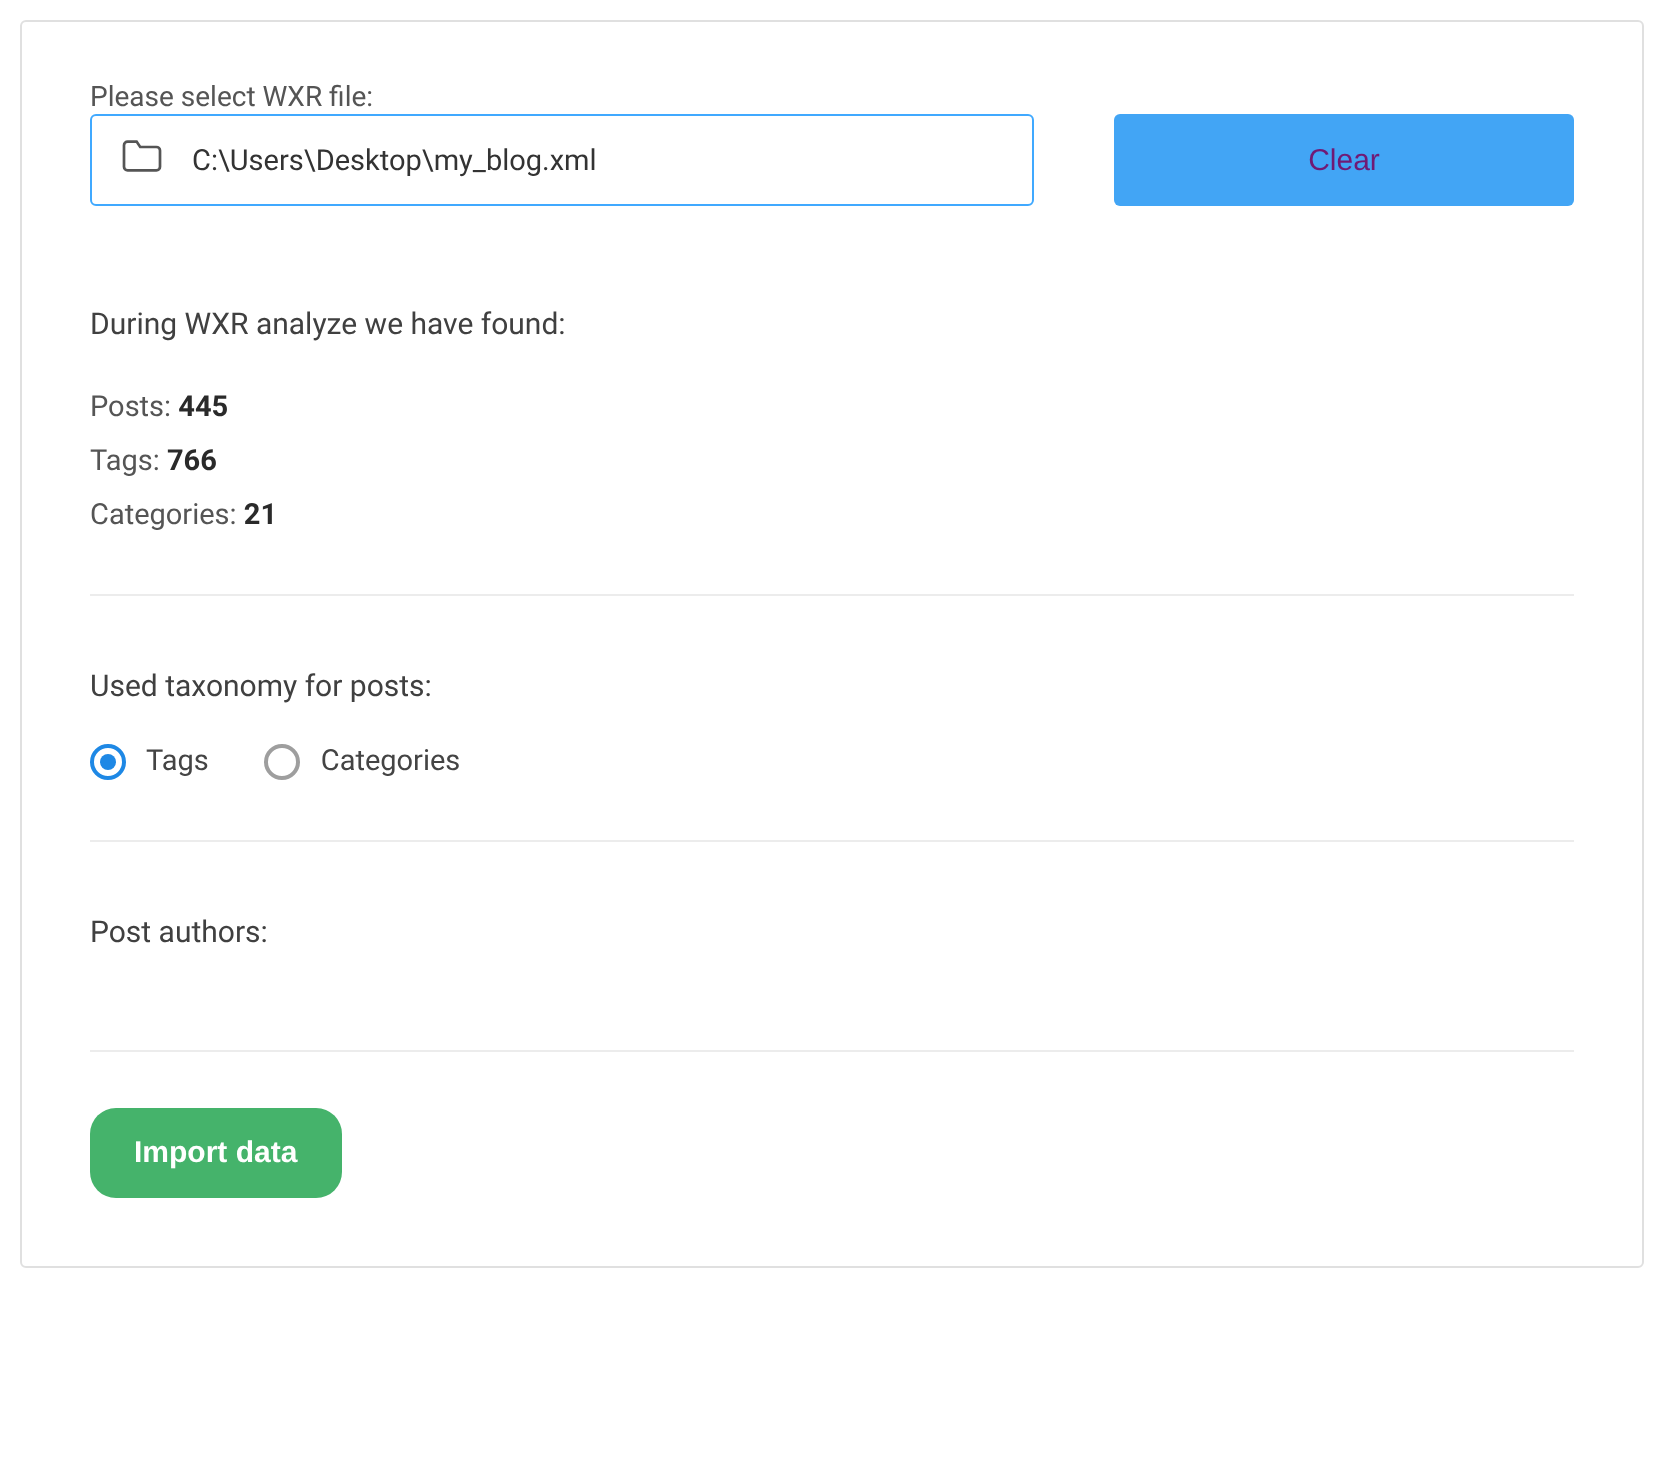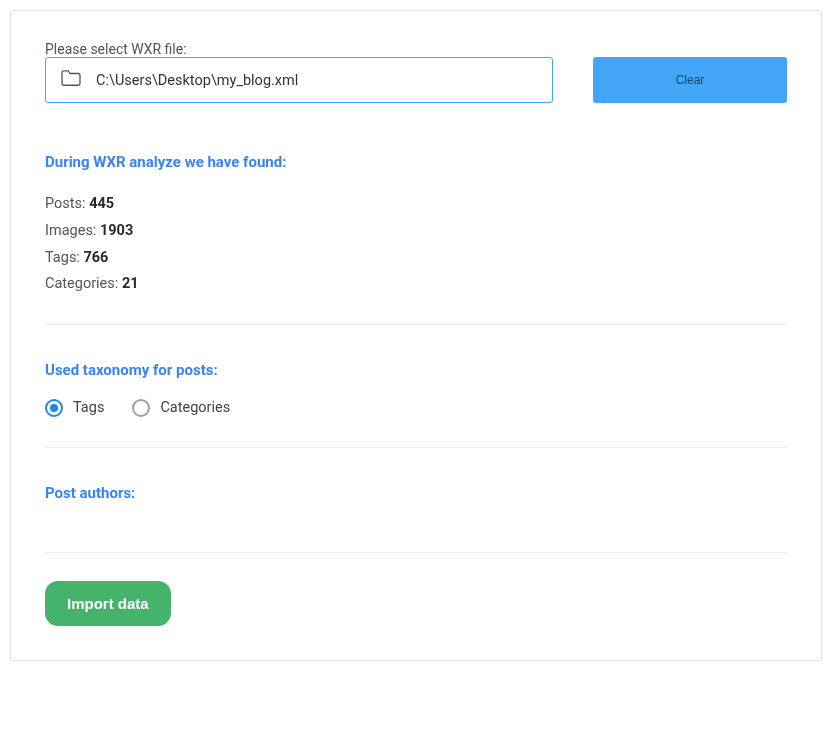--- a/index.html
+++ b/index.html
@@ -45,33 +45,33 @@
       width: 22px;
       height: 18px;
       flex-shrink: 0;
     }
     .file-path {
       color: #333;
       font-size: 14.5px;
     }
     .clear-btn {
       background: #42a5f5;
-      color: #0c4a6e;
+      color: #701a75;
       border: none;
       border-radius: 3px;
-      font-size: 12px;
+      font-size: 15px;
       font-weight: 500;
       padding: 0 24px;
-      width: 194px;
+      width: 230px;
       height: 46px;
       cursor: pointer;
     }
     .section-title {
-      font-weight: 700;
-      color: #3b82f6;
+      font-weight: 400;
+      color: #404040;
       font-size: 15px;
       margin-bottom: 20px;
     }
     .stats {
       margin-bottom: 26px;
     }
     .stat-line {
       color: #555;
       font-size: 14.5px;
       line-height: 1.85;
@@ -157,23 +157,20 @@
       <span class="file-path">C:\Users\Desktop\my_blog.xml</span>
     </div>
     <button class="clear-btn">Clear</button>
   </div>
 
   <div class="section-title">During WXR analyze we have found:</div>
 
   <div class="stats">
     <div class="stat-line">
       <span>Posts: </span><strong>445</strong>
-    </div>
-    <div class="stat-line">
-      <span>Images: </span><strong>1903</strong>
     </div>
     <div class="stat-line">
       <span>Tags: </span><strong>766</strong>
     </div>
     <div class="stat-line">
       <span>Categories: </span><strong>21</strong>
     </div>
   </div>
 
   <hr class="divider">

